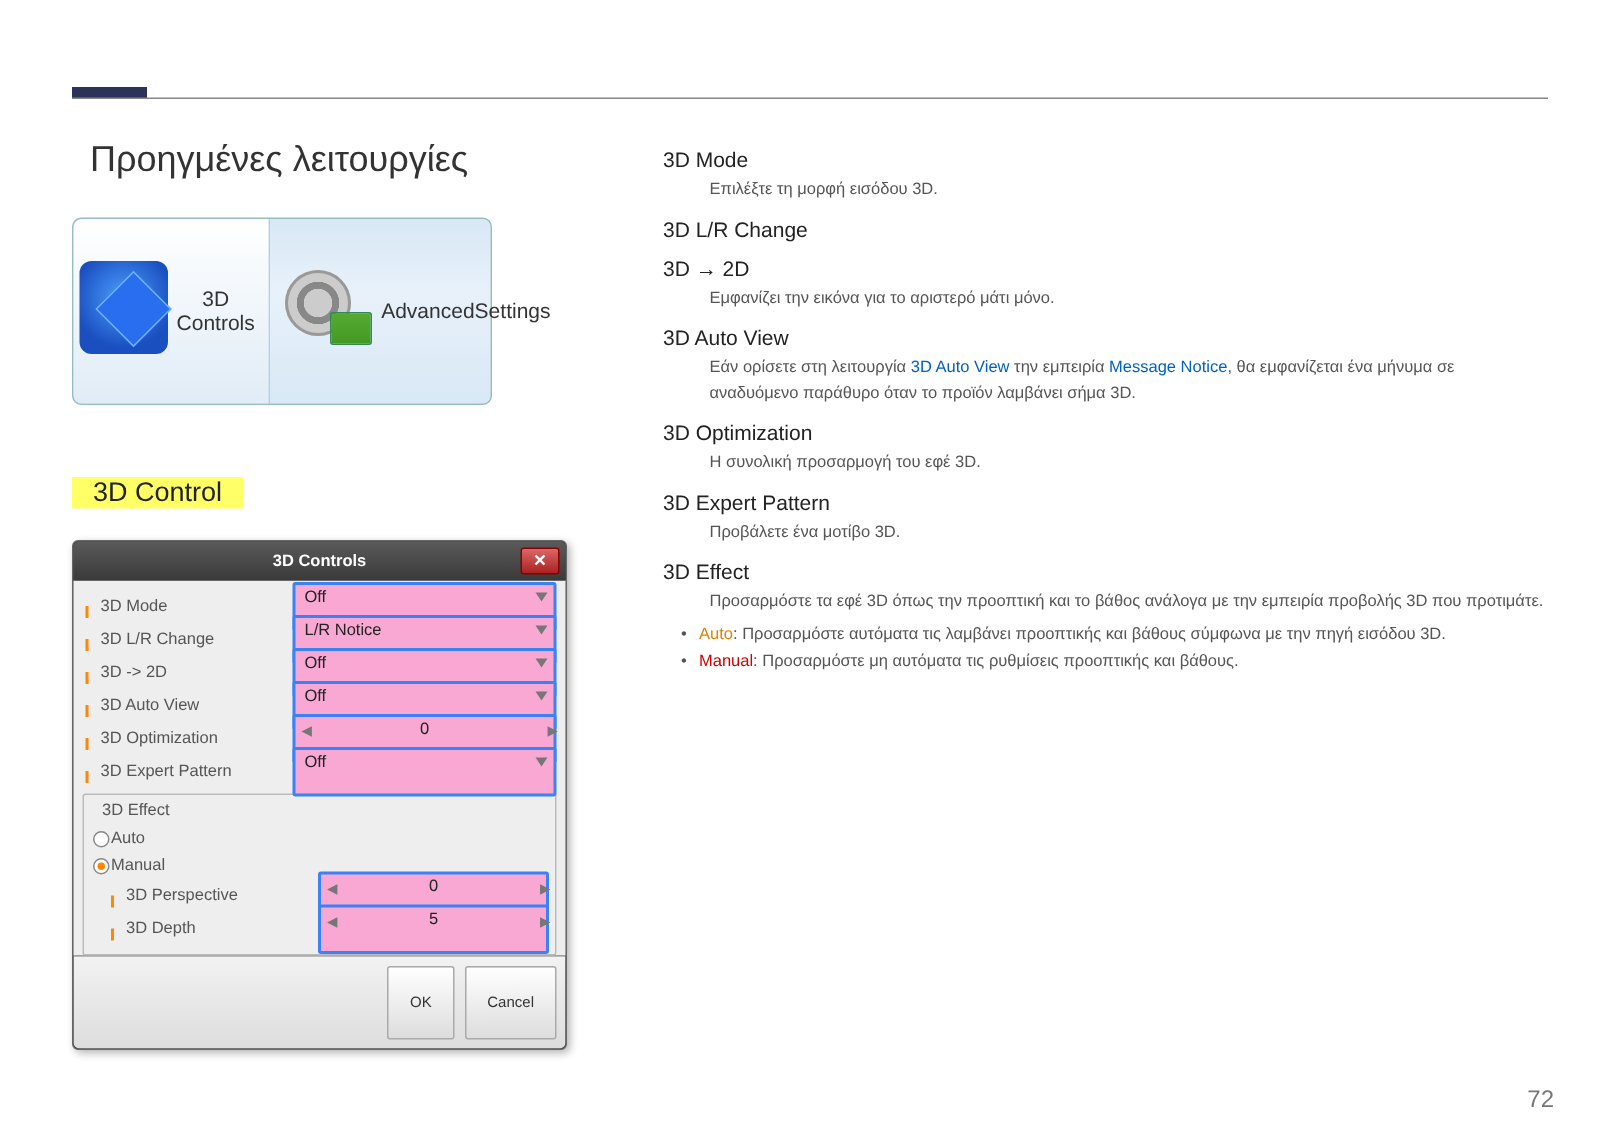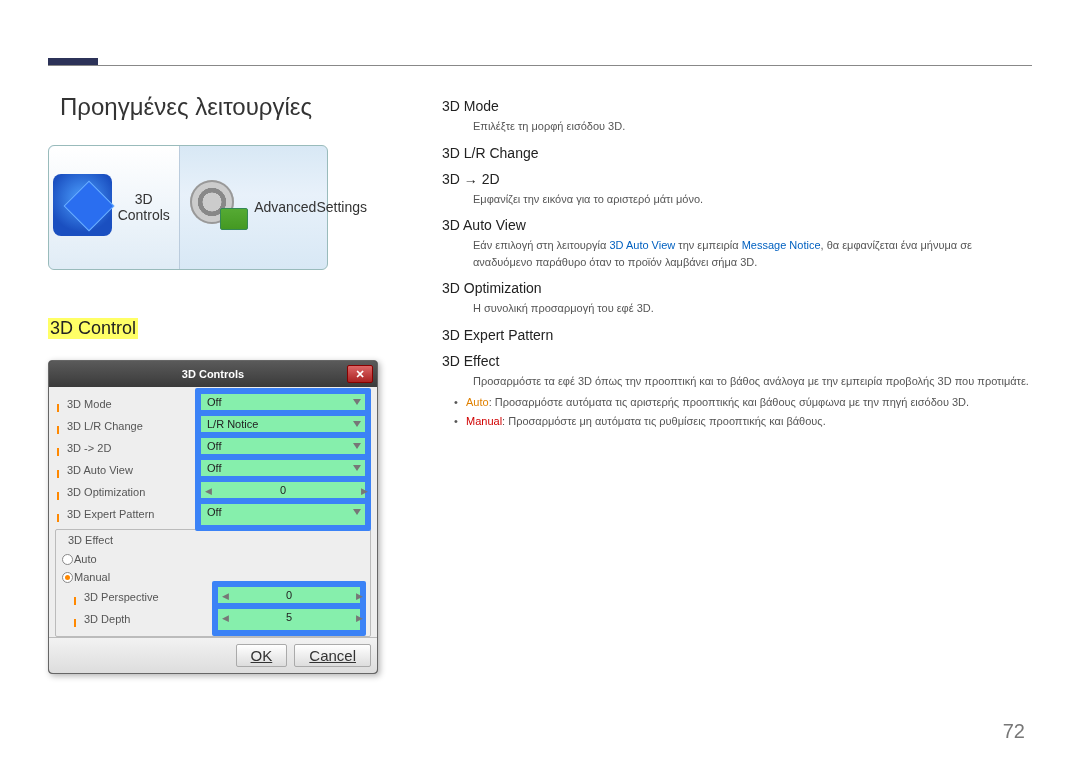--- a/index.html
+++ b/index.html
@@ -101,21 +101,21 @@
     border-radius:2px;
   }
   .section-3dcontrol {
     position: absolute;
     top: 318px;
     left: 48px;
     font-size: 18px;
     font-weight: 400;
     color: #222;
     background: #ffff66;
-    padding: 0 2px;
+    padding: 0 14px;
   }
   
   .dlg {
     position: absolute;
     top: 360px;
     left: 48px;
     width: 330px;
     background: #3b3b3b;
     border: 1px solid #666;
     border-radius: 4px;
@@ -165,22 +165,22 @@
   }
   .dlg-row .lbl::before{
     content:"";
     position:absolute; left:2px; top:6px;
     width:2px; height:8px;
     background:#f80;
   }
   .dlg-row .val {
     flex: 1;
     height: 33px;
-    background: #86efac;
-    border: 6px solid #3b82f6;
+    background: #f9a8d4;
+    border: 2px solid #3b82f6;
     border-radius: 2px;
     padding: 0 18px 0 6px;
     font-size: 11px;
     line-height: 16px;
     position: relative;
   }
   .dlg-row .val.spin{
     text-align:center;
     padding:0 18px;
   }
@@ -243,28 +243,27 @@
   .dlg-sub { padding-left: 12px; }
   .dlg-footer{
     background:linear-gradient(#f2f2f2,#ddd);
     padding:6px;
     text-align:right;
     border-top:1px solid #bbb;
     border-radius:0 0 4px 4px;
   }
   .dlg-btn{
     display:inline-block;
-    padding:2px 14px;
-    font-size:15px;
+    padding:18px 14px;
+    font-size:10px;
     background:linear-gradient(#fff,#ddd);
     border:1px solid #aaa;
     border-radius:2px;
     margin-left:4px;
     color:#333;
-    text-decoration:underline;
   }
 
   
   .right-col {
     position: absolute;
     top: 98px;
     left: 442px;
     right: 48px;
   }
   .para-title {
@@ -292,22 +291,22 @@
     position: relative;
   }
   .bullet::before{
     content:"•";
     position:absolute; left:12px; top:0;
     color:#555;
   }
   .page-number{
     position:absolute;
     bottom:20px;
-    right:55px;
-    font-size:20px;
+    right:44px;
+    font-size:16px;
     color:#777;
     font-weight:300;
   }
 </style>
 </head>
 <body>
 
 <div class="top-mark"></div>
 <div class="top-line"></div>
 
@@ -384,33 +383,34 @@
   <div class="para-title first">3D Mode</div>
   <div class="para-text">Επιλέξτε τη μορφή εισόδου 3D.</div>
 
   <div class="para-title">3D L/R Change</div>
 
   <div class="para-title">3D → 2D</div>
   <div class="para-text">Εμφανίζει την εικόνα για το αριστερό μάτι μόνο.</div>
 
   <div class="para-title">3D Auto View</div>
   <div class="para-text">
-    <span>Εάν επιλογή στη λειτουργία </span><span class="blue">3D Auto View</span><span> την εμπειρία </span><span class="blue">Message Notice</span><span>, θα εμφανίζεται ένα μήνυμα σε αναδυόμενο παράθυρο όταν το προϊόν λαμβάνει σήμα 3D.</span>
+    <span>Εάν ορίσετε στη λειτουργία </span><span class="blue">3D Auto View</span><span> την εμπειρία </span><span class="blue">Message Notice</span><span>, θα εμφανίζεται ένα μήνυμα σε αναδυόμενο παράθυρο όταν το προϊόν λαμβάνει σήμα 3D.</span>
   </div>
 
   <div class="para-title">3D Optimization</div>
   <div class="para-text">Η συνολική προσαρμογή του εφέ 3D.</div>
 
   <div class="para-title">3D Expert Pattern</div>
+  <div class="para-text">Προβάλετε ένα μοτίβο 3D.</div>
 
   <div class="para-title">3D Effect</div>
   <div class="para-text">Προσαρμόστε τα εφέ 3D όπως την προοπτική και το βάθος ανάλογα με την εμπειρία προβολής 3D που προτιμάτε.</div>
   <div class="bullet-list">
     <div class="bullet">
-      <span class="orange">Auto</span><span>: Προσαρμόστε αυτόματα τις αριστερής προοπτικής και βάθους σύμφωνα με την πηγή εισόδου 3D.</span>
+      <span class="orange">Auto</span><span>: Προσαρμόστε αυτόματα τις λαμβάνει προοπτικής και βάθους σύμφωνα με την πηγή εισόδου 3D.</span>
     </div>
     <div class="bullet">
       <span class="red">Manual</span><span>: Προσαρμόστε μη αυτόματα τις ρυθμίσεις προοπτικής και βάθους.</span>
     </div>
   </div>
 </div>
 
 <div class="page-number">72</div>
 
 </body></html>

